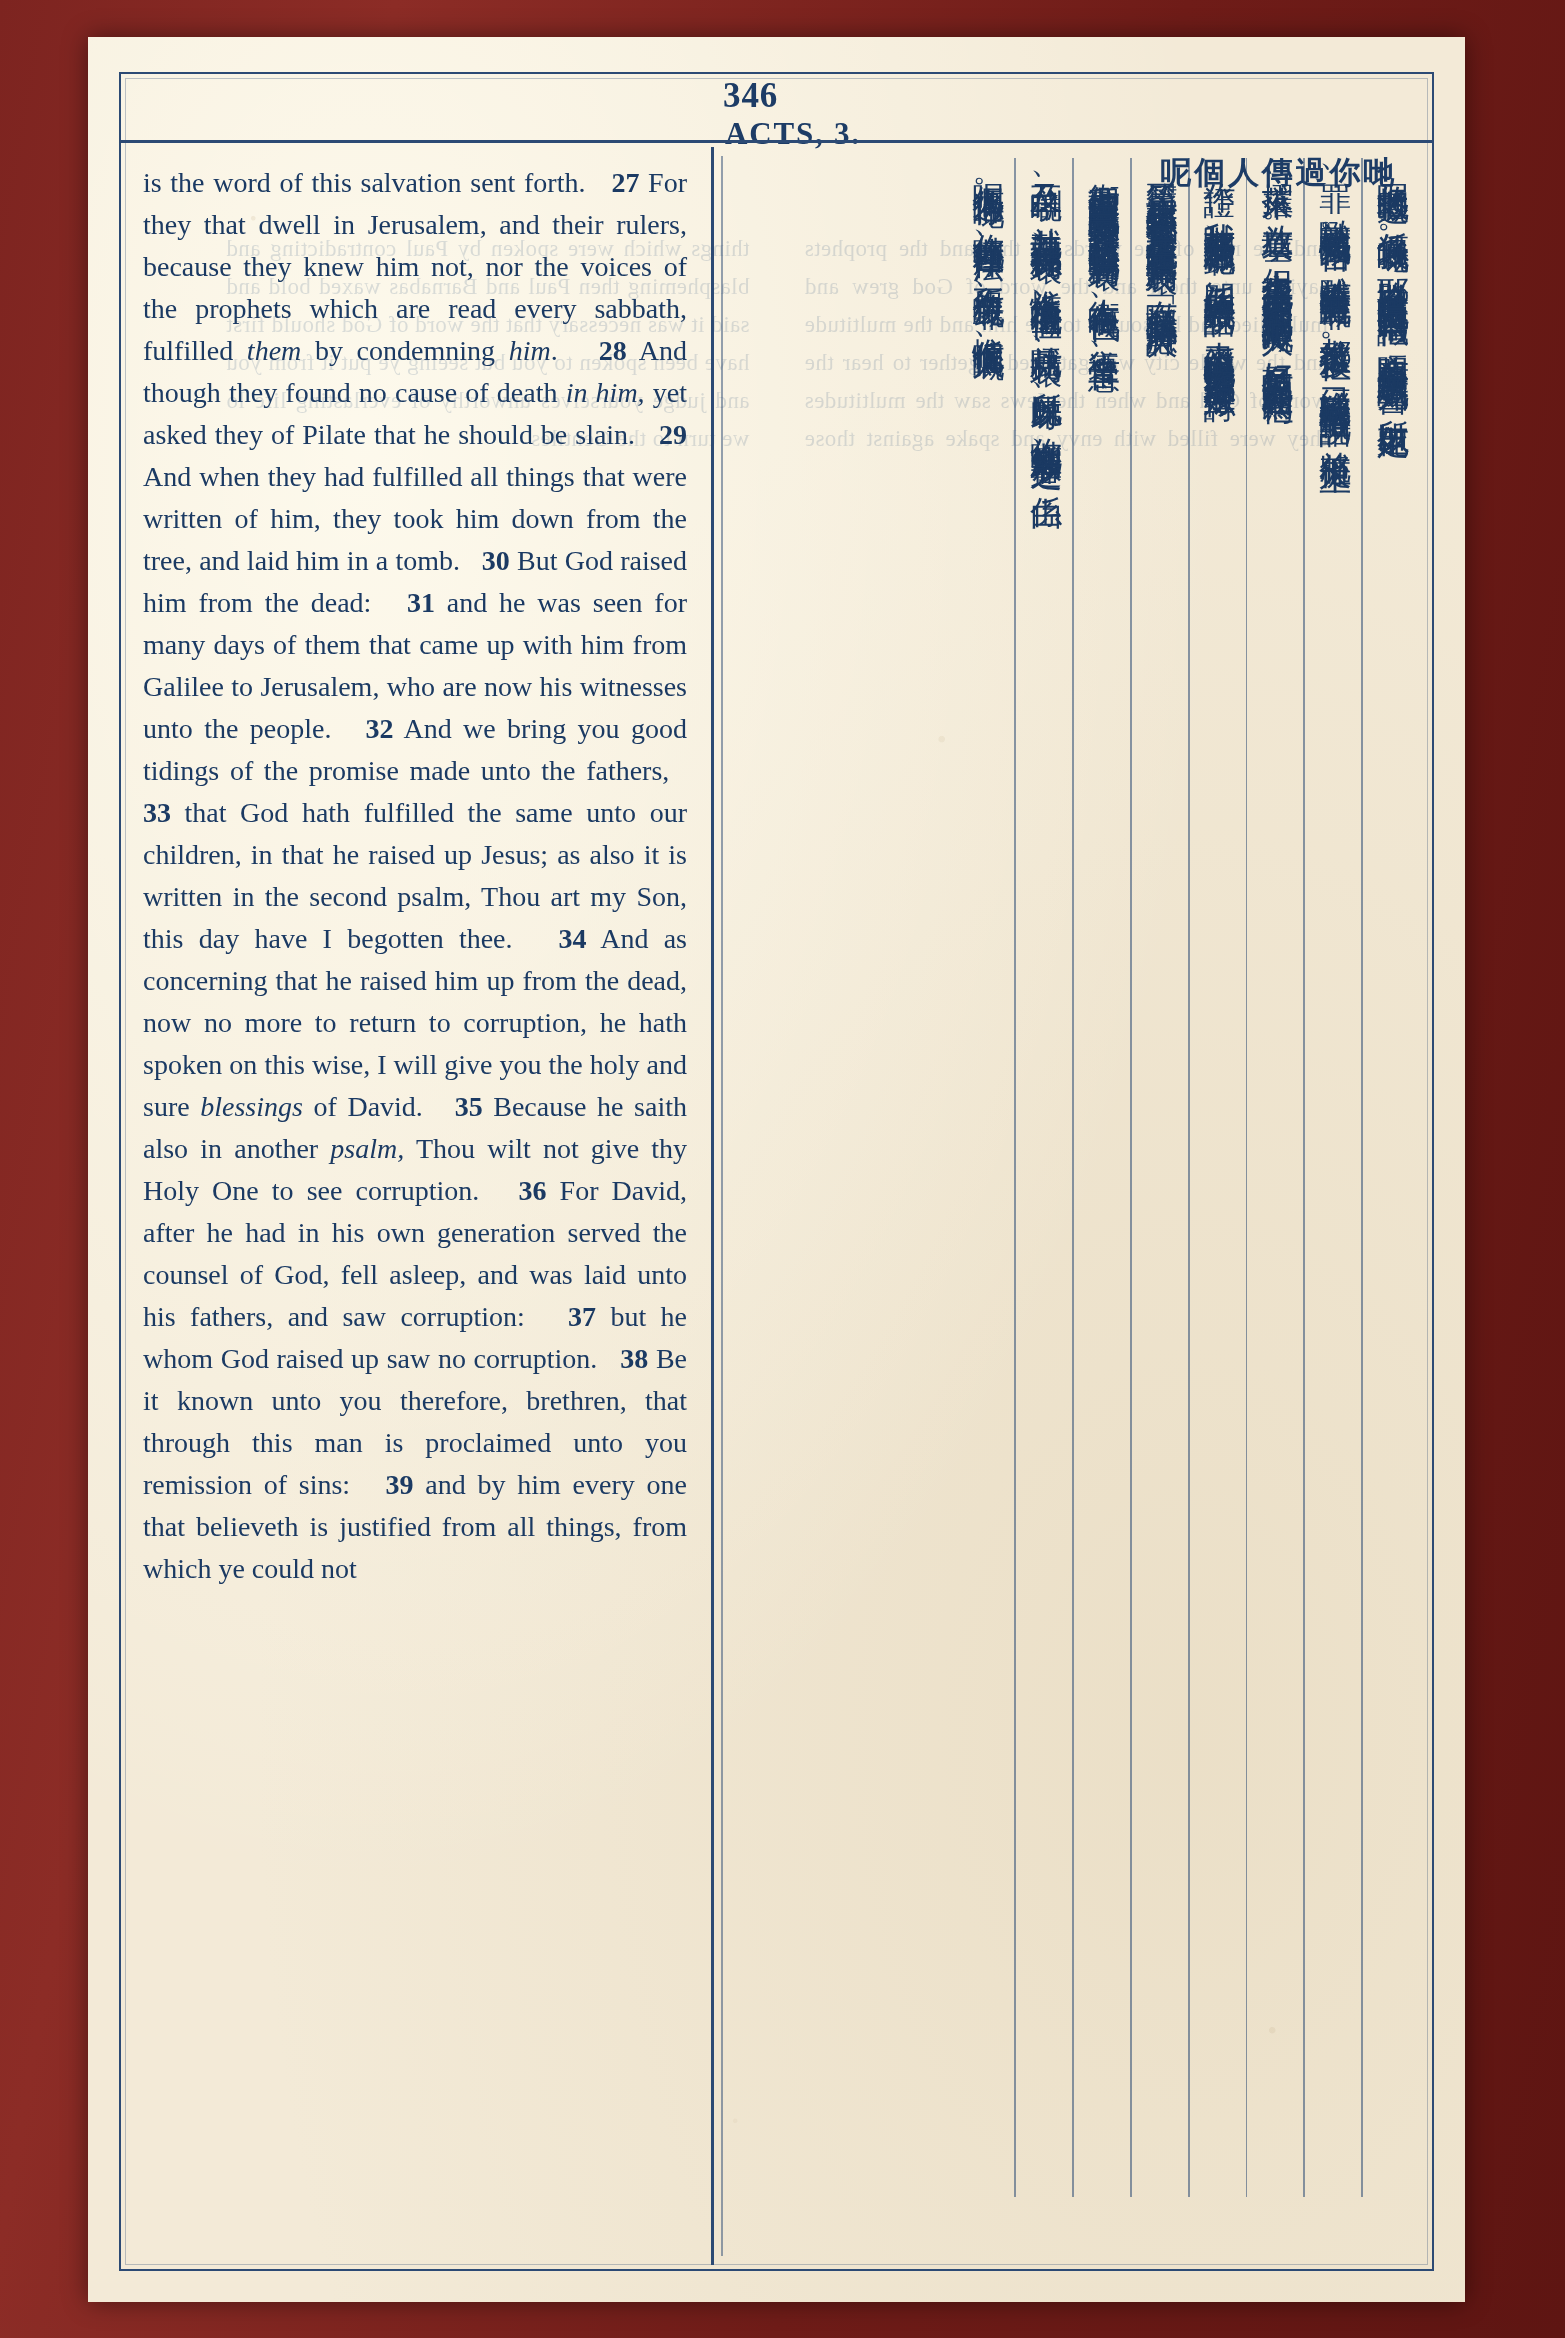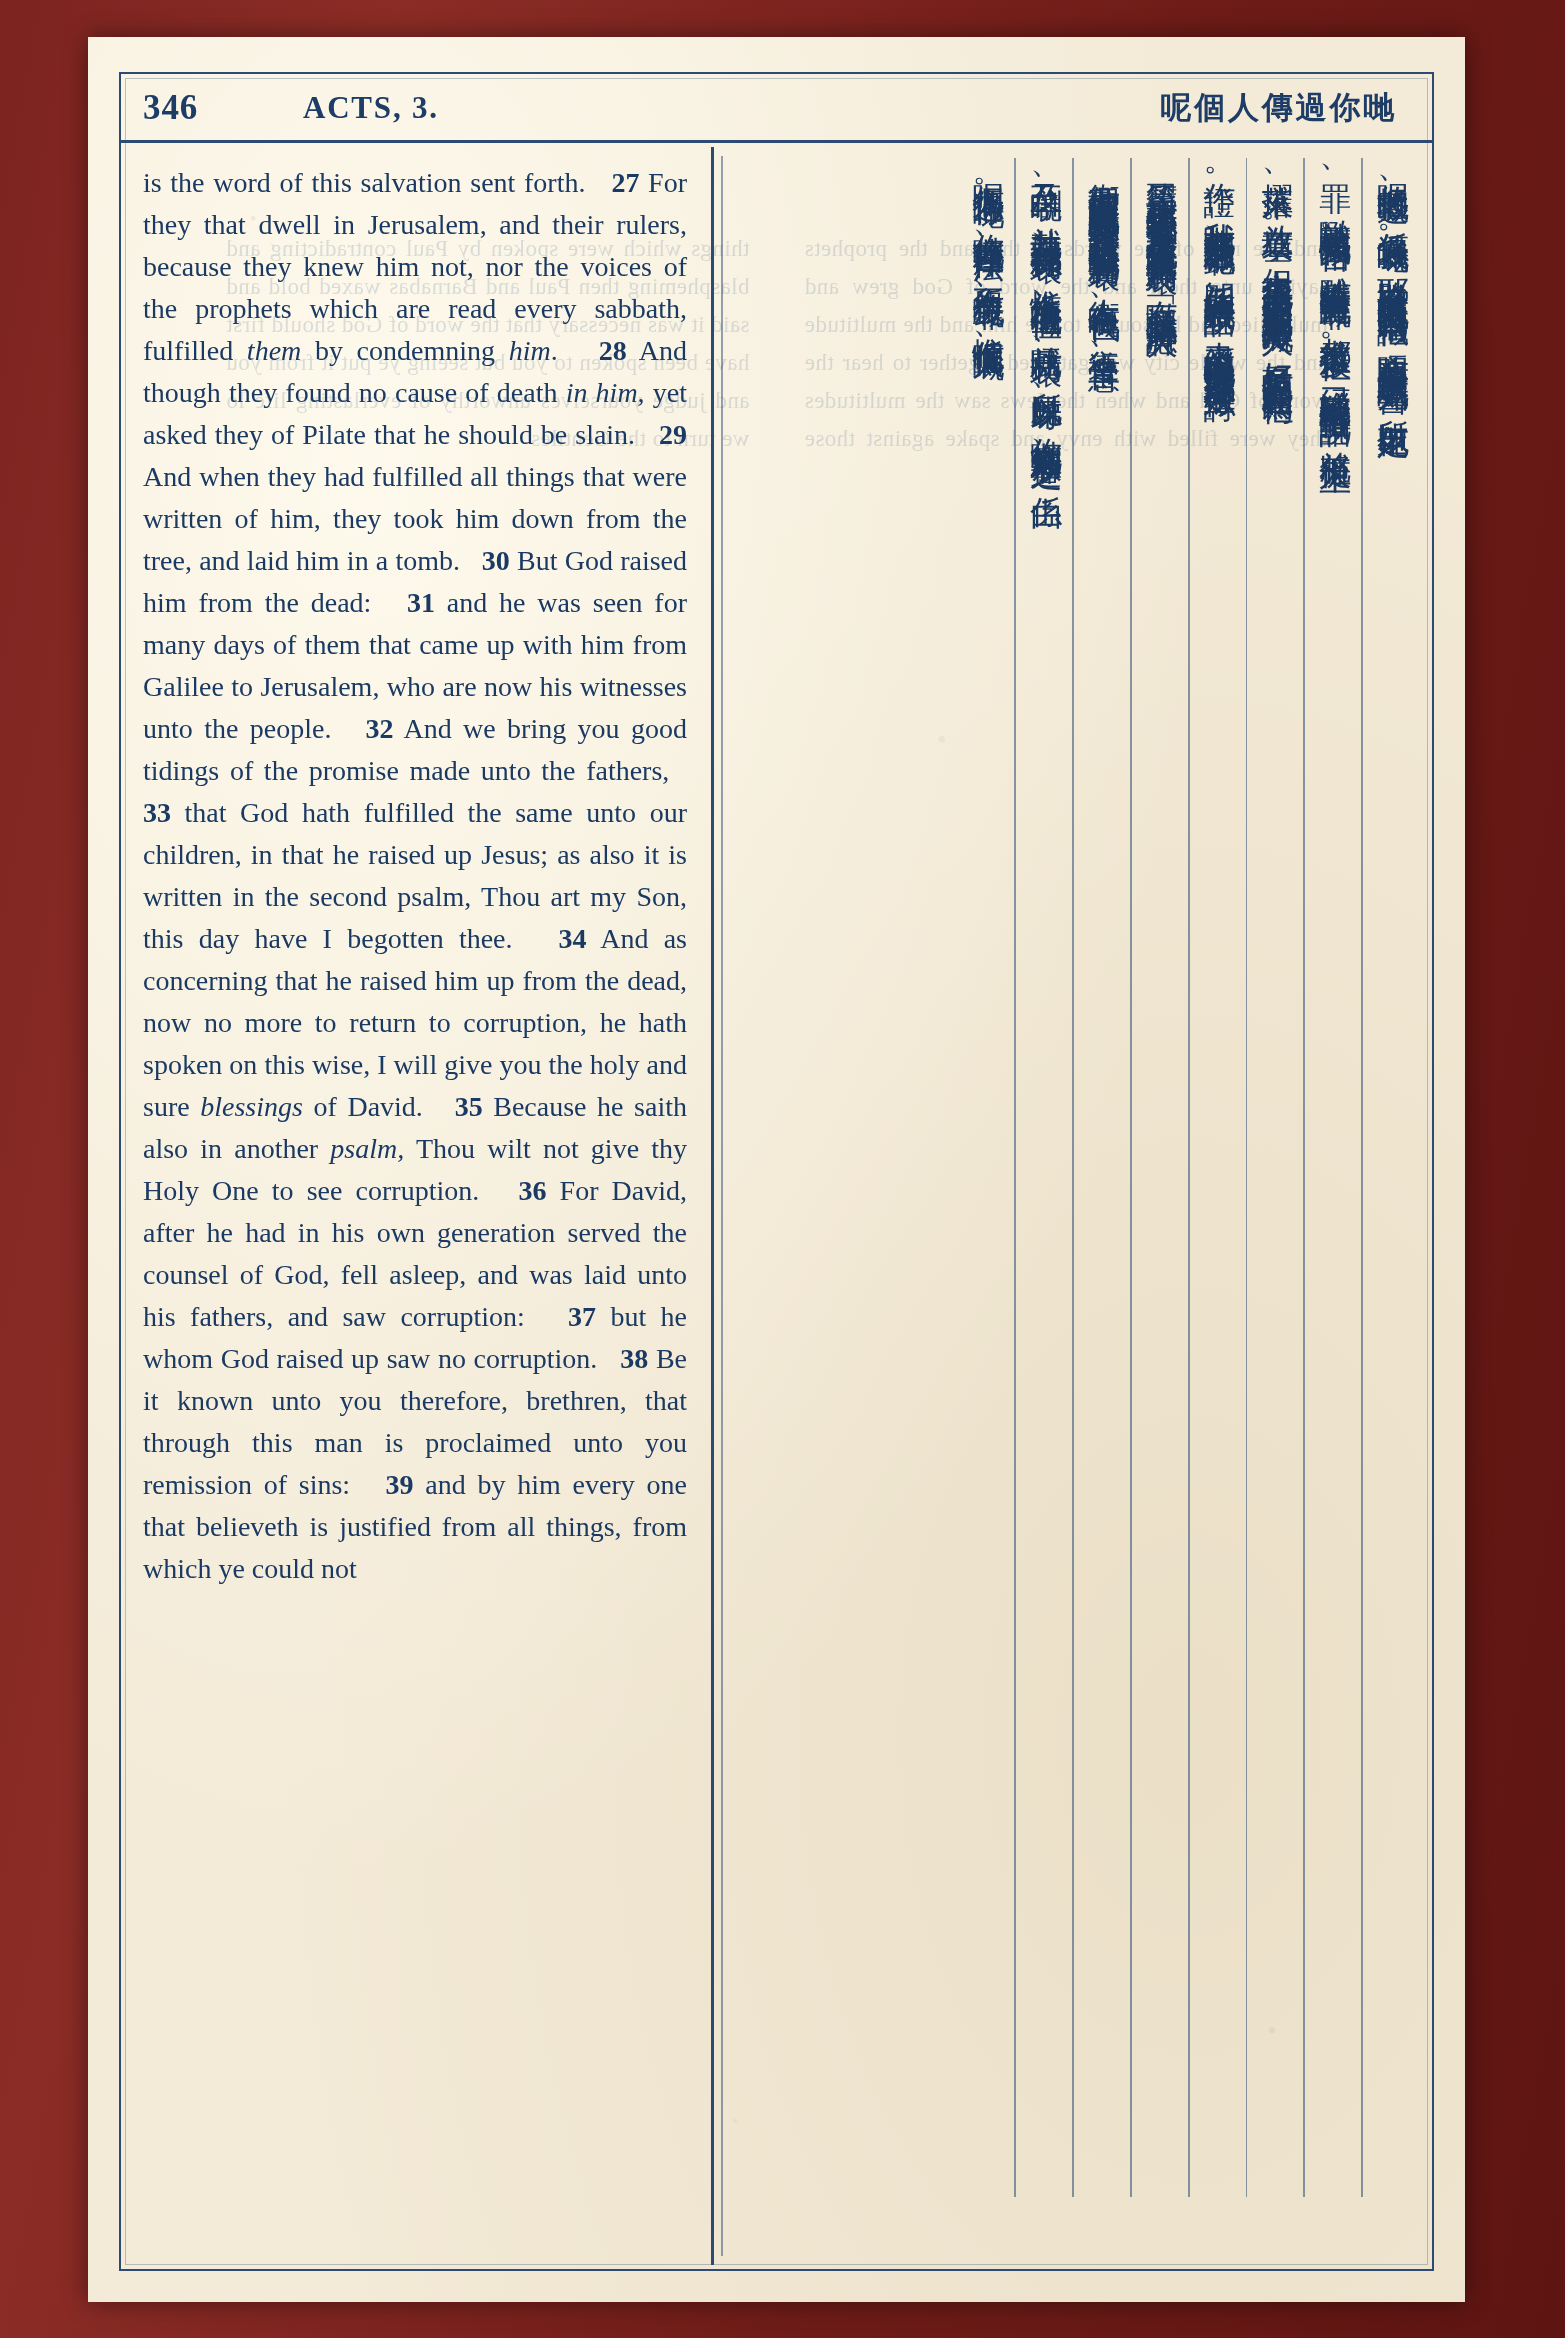--- a/index.html
+++ b/index.html
@@ -92,20 +92,21 @@
   
   .header {
     position: absolute;
     left: 35px;
     top: 39px;
     right: 35px;
     height: 64px;
     display: flex;
     align-items: center;
     color: #1d3c66;
+    flex-direction: column;
   }
   .header-rule {
     position: absolute;
     left: 31px;
     right: 31px;
     top: 103px;
     height: 2.8px;
     background: #2c4a74;
   }
   .page-num {

